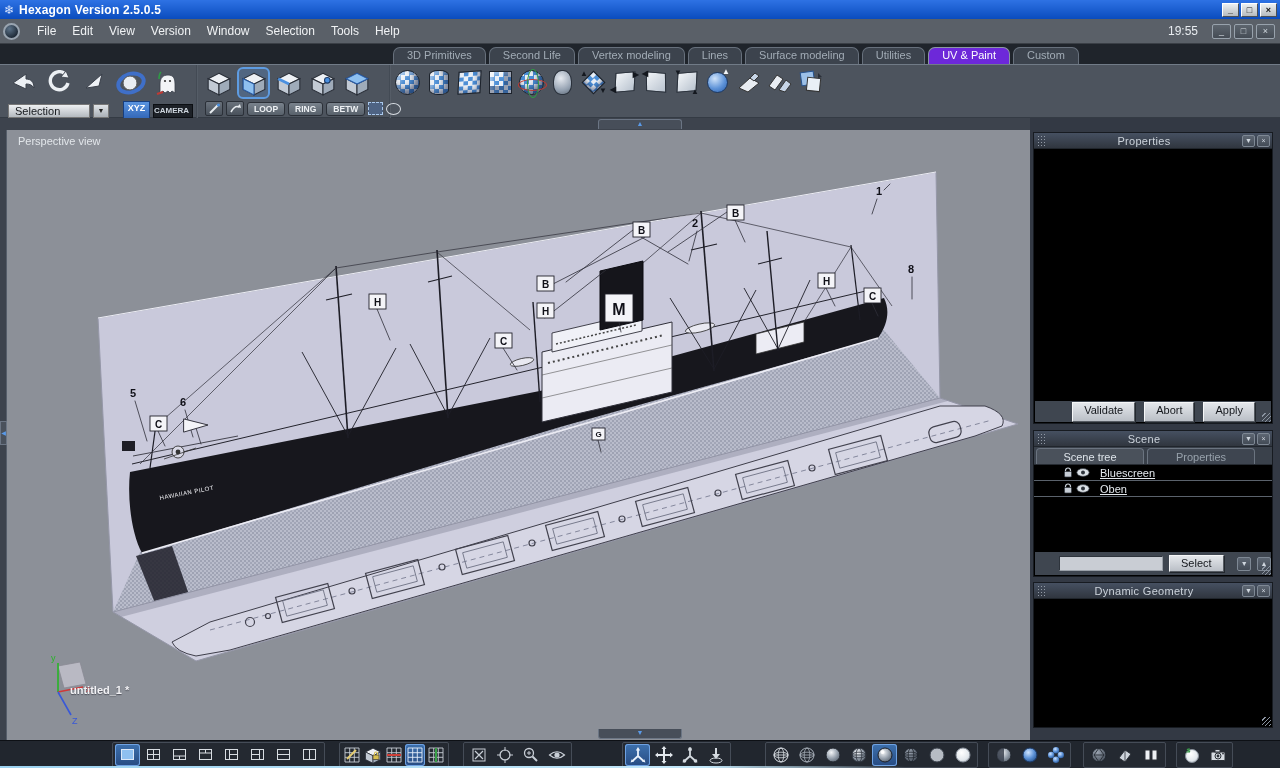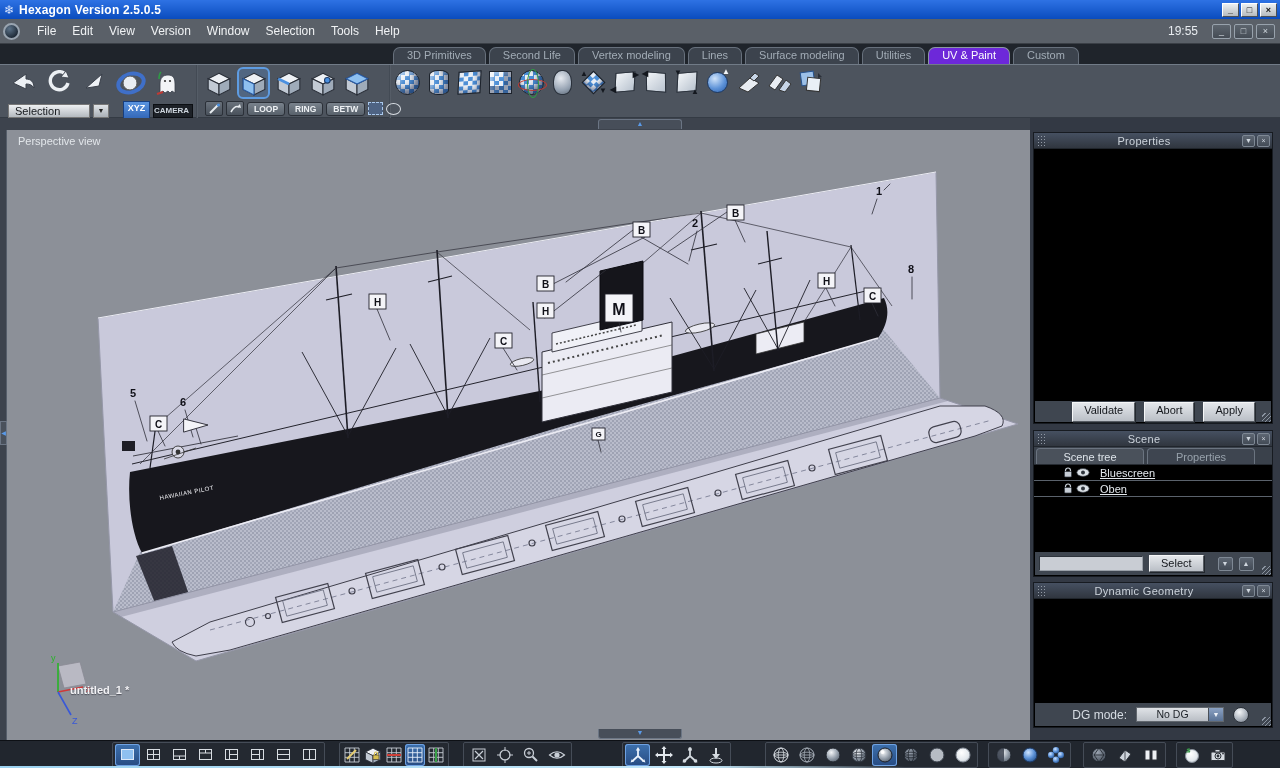--- a/index.html
+++ b/index.html
@@ -81,21 +81,21 @@
 .pbtn{width:13px;height:12px;margin-right:2px;background:linear-gradient(#5d6672,#434b56);border:1px solid #7e8894;border-radius:2px;color:#cfd6de;font-size:7px;line-height:10px;text-align:center;}
 .pfoot{position:absolute;bottom:1px;left:1px;right:1px;height:21px;background:#3f4650;display:flex;align-items:center;justify-content:flex-end;gap:9px;padding-right:16px;}
 .btn3d{height:20px;padding:0 11px;background:linear-gradient(#e4e7eb,#babfc6);border:1px solid #f6f7f8;border-right-color:#565b62;border-bottom-color:#565b62;box-shadow:1px 1px 0 #23282e;font-size:11px;color:#14171c;line-height:14px;}
 .rgrip{position:absolute;right:1px;bottom:1px;width:9px;height:9px;background:repeating-linear-gradient(135deg,transparent 0 2px,#8a93a0 2px 3px);}
 .stabs{display:flex;height:18px;background:#3a414b;padding:1px 0 0 2px;border-bottom:1px solid #262b32;}
 .stab{width:108px;text-align:center;font-size:11px;line-height:16px;border:1px solid #6b7480;border-bottom:none;border-radius:4px 4px 0 0;margin-right:3px;}
 .stab.active{background:#4a515b;color:#dde3e9;}
 .stab.inactive{background:#3e4550;color:#97a1ab;}
 .srow{height:16px;display:flex;align-items:center;border-bottom:1px solid #5a626c;padding-left:29px;gap:3px;}
 .slabel{font-size:11px;color:#e4e9ee;margin-left:7px;text-decoration:underline;}
-.sfoot{position:absolute;bottom:1px;left:1px;right:1px;height:23px;background:#3f4650;display:flex;align-items:center;padding-left:4px;gap:6px;}
+.sfoot{position:absolute;bottom:1px;left:1px;right:1px;height:23px;background:#3f4650;display:flex;align-items:center;padding-left:24px;gap:6px;}
 .scene-filter{width:104px;height:15px;background:#c9cdd4;border:1px solid #2e343c;border-bottom-color:#9aa0a8;border-right-color:#9aa0a8;font-size:11px;padding:0 3px;color:#14171c;}
 .mini2{width:15px;height:14px;background:linear-gradient(#5d6672,#434b56);border:1px solid #7e8894;border-radius:2px;color:#cfd6de;font-size:7px;line-height:12px;text-align:center;}
 .dgfoot{position:absolute;bottom:1px;left:1px;right:1px;height:23px;background:#3f4650;display:flex;align-items:center;justify-content:flex-end;gap:9px;padding-right:22px;}
 .dglabel{font-size:12px;color:#d6dce3;}
 .dgsel{width:88px;height:15px;display:flex;border:1px solid #61676e;}
 .dgsel-text{flex:1;background:linear-gradient(#e0e3e7,#b9bec5);font-size:10.5px;color:#1c2026;text-align:center;line-height:13px;}
 .dgsel-arrow{width:15px;background:linear-gradient(#8ba2c4,#5a7294);border-left:1px solid #4a5058;color:#eef2f8;font-size:7px;text-align:center;line-height:13px;}
 .dgsphere{width:16px;height:16px;border-radius:50%;background:radial-gradient(circle at 38% 30%,#f3f5f7,#a9b1bb 58%,#6e7682);border:1px solid #2c323a;}
 
 
@@ -614,28 +614,20 @@
   <div class="rgrip"></div>
 </div>
 
 <div class="panel" style="top:582px;height:146px">
   <div class="phead">
     <div class="grip"></div>
     <div class="ptitle">Dynamic Geometry</div>
     <div class="pbtn">▼</div>
     <div class="pbtn">×</div>
   </div>
-  <div class="dgfoot">
-    <span class="dglabel">DG mode:</span>
-    <div class="dgsel">
-      <div class="dgsel-text">No DG</div>
-      <div class="dgsel-arrow">▼</div>
-    </div>
-    <div class="dgsphere"></div>
-  </div>
   <div class="rgrip"></div>
 </div>
 
 <div class="bottombar">
   <div class="bgrp" style="margin-left:112px">
     <div class="bb active">
         <svg width="15" height="13">
           <rect x="1.5" y="1.5" width="12" height="10" fill="#8fc0f0" stroke="#dce8f8"></rect>
         </svg>
       </div>

